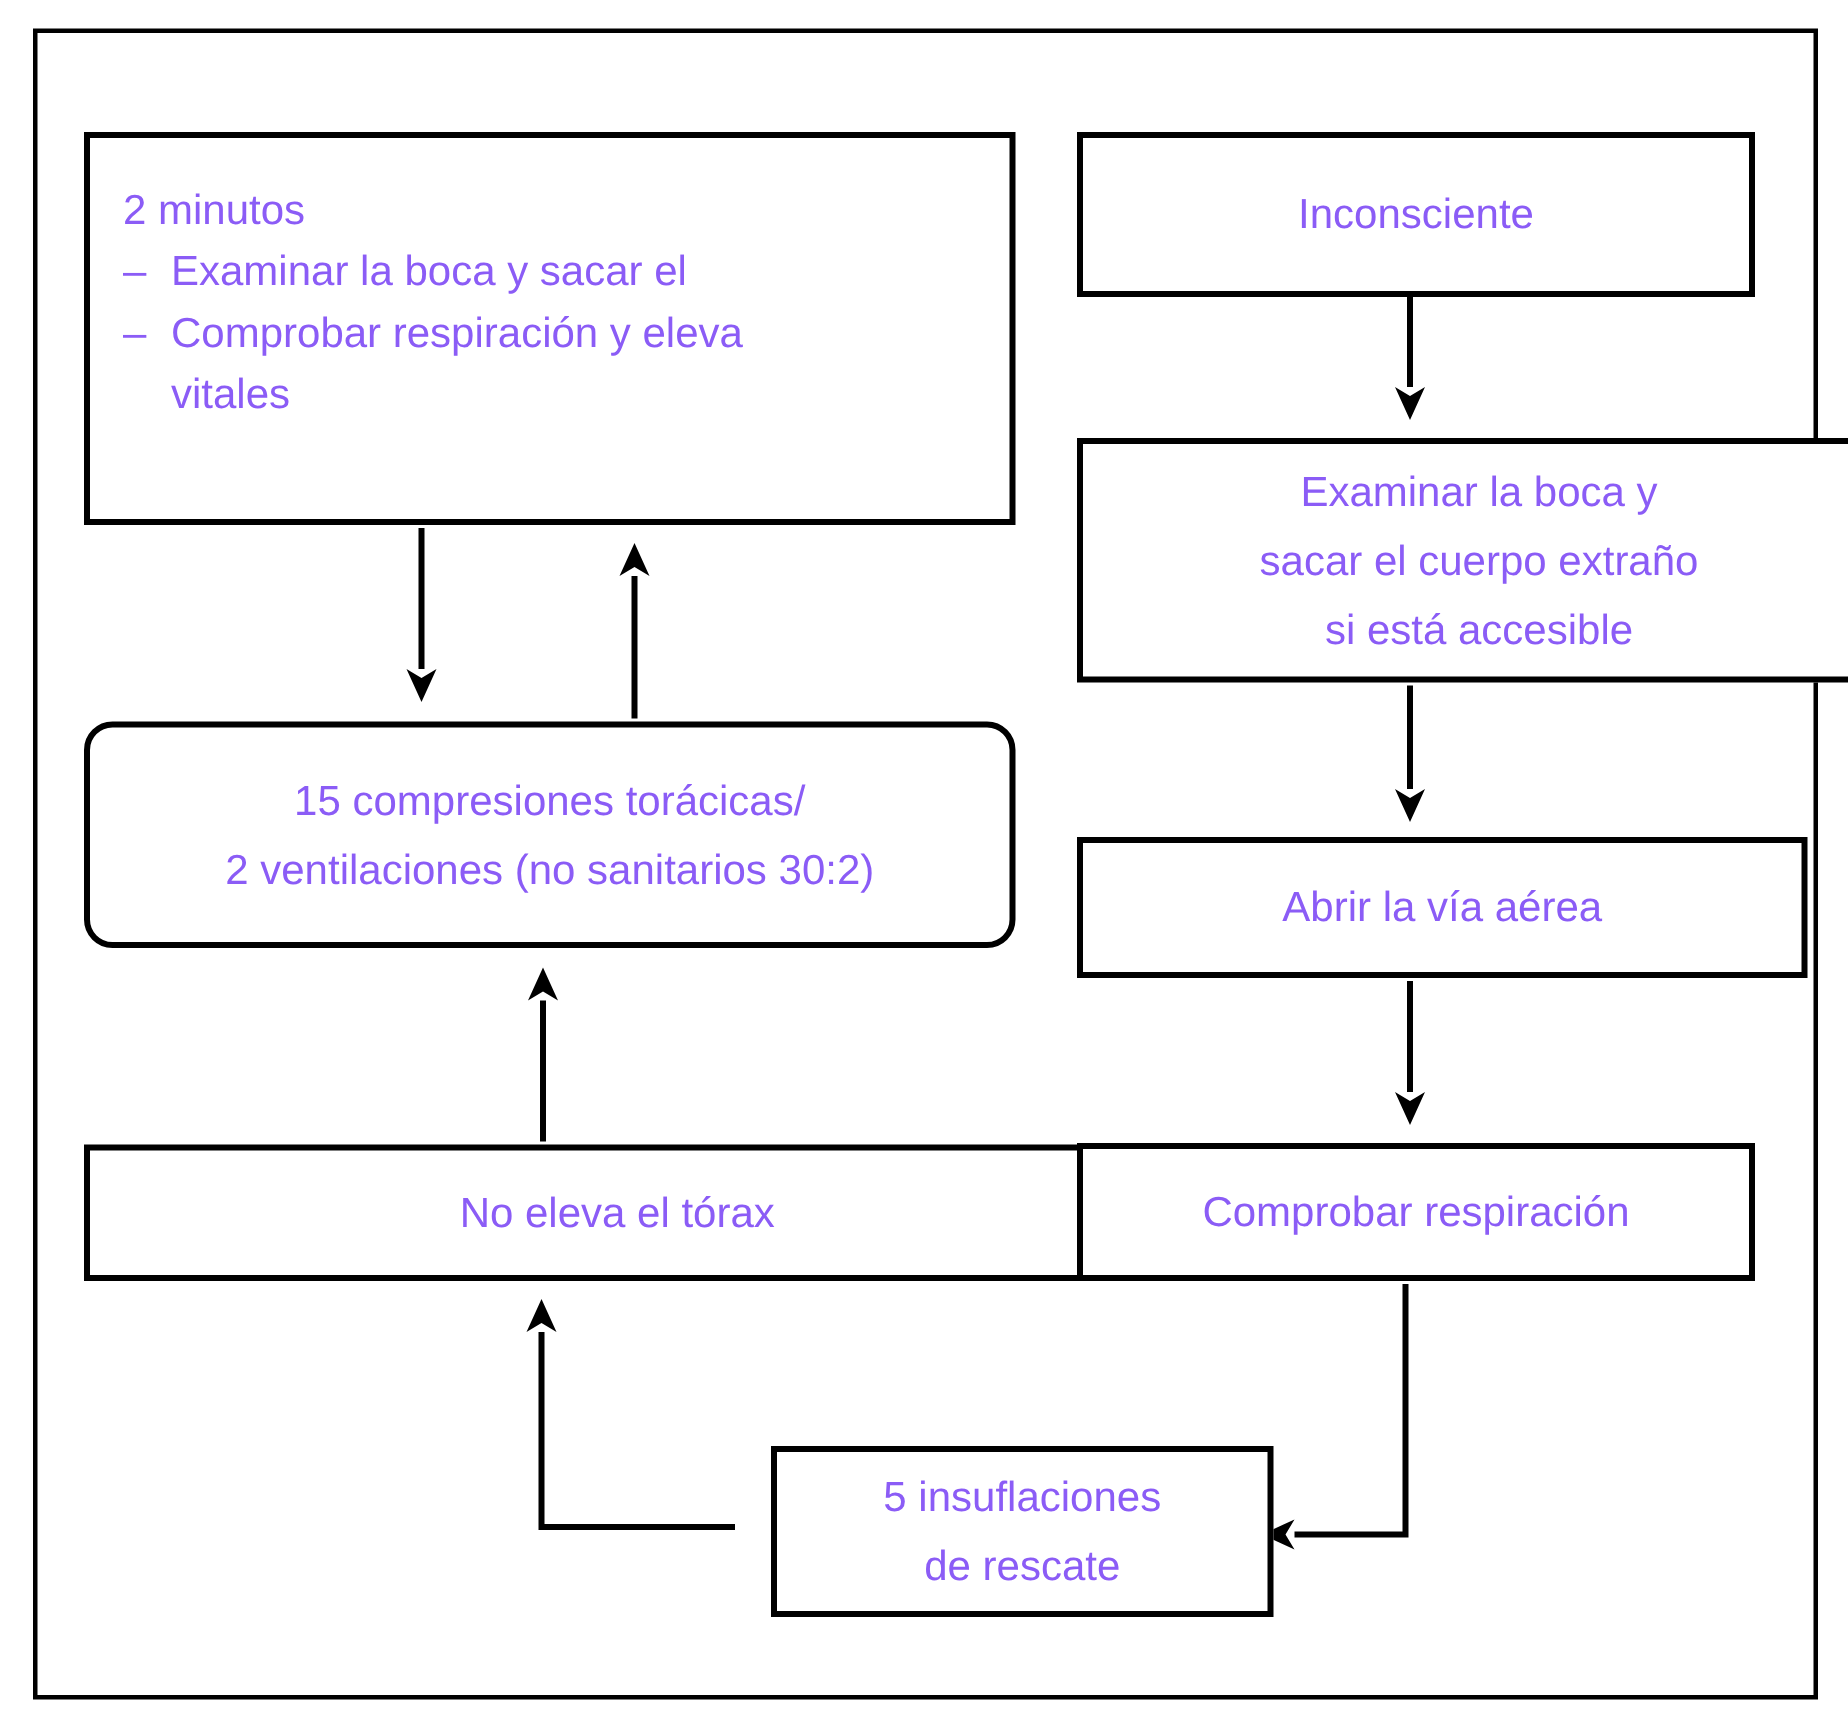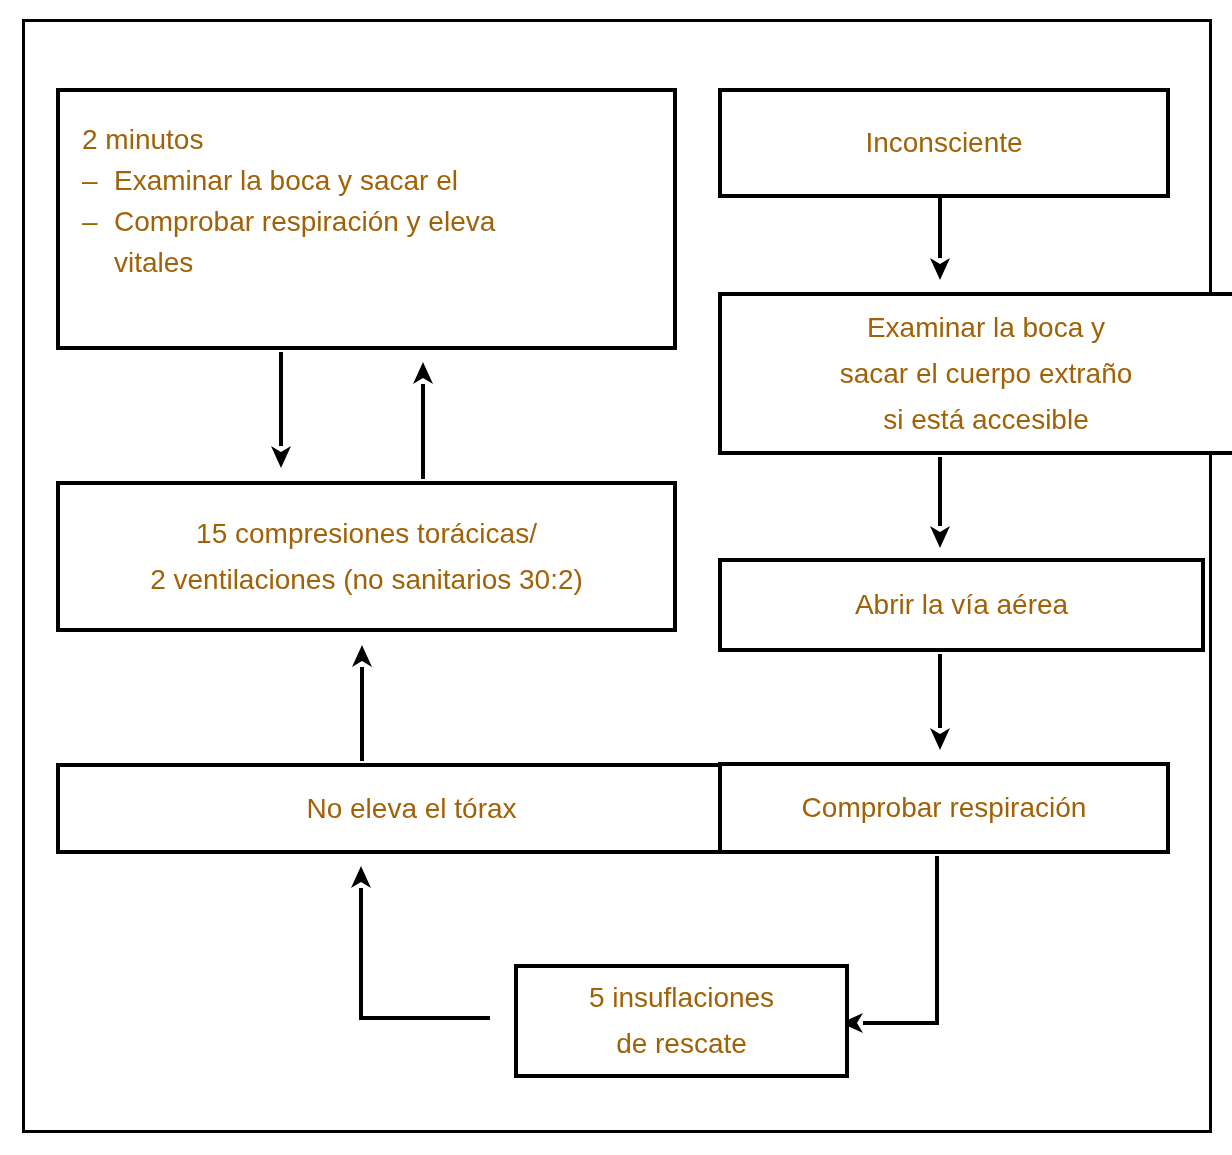--- a/index.html
+++ b/index.html
@@ -6,21 +6,21 @@
     margin: 0;
     padding: 0;
     background: #ffffff;
   }
   .canvas {
     position: relative;
     width: 1232px;
     height: 1155px;
     background: #ffffff;
     font-family: "Liberation Sans", sans-serif;
-    color: #a16207;
+    color: #8b5cf6;
     overflow: hidden;
   }
   .frame {
     position: absolute;
     left: 22px;
     top: 19px;
     width: 1190px;
     height: 1114px;
     border: 3px solid #000000;
     box-sizing: border-box;
@@ -38,21 +38,21 @@
     flex-direction: column;
     align-items: center;
     justify-content: center;
     text-align: center;
     line-height: 46px;
   }
   .box-a {
     left: 56px; top: 88px; width: 621px; height: 262px;
     padding: 27px 10px 0 22px;
   }
-  .box-b { left: 56px; top: 481px; width: 621px; height: 151px; }
+  .box-b { left: 56px; top: 481px; width: 621px; height: 151px; border-radius: 19px; }
   .box-c { left: 56px; top: 763px; width: 711px; height: 91px; }
   .box-r1 { left: 718px; top: 88px;  width: 452px; height: 110px; }
   .box-r2 { left: 718px; top: 292px; width: 536px; height: 163px; line-height: 44px; }
   .box-r3 { left: 718px; top: 558px; width: 487px; height: 94px; }
   .box-r4 { left: 718px; top: 762px; width: 452px; height: 92px; }
   .box-d  { left: 490px; top: 964px; width: 335px; height: 114px; line-height: 44px; margin-left: 24px; }
   .bullet {
     display: flex;
     align-items: flex-start;
   }

